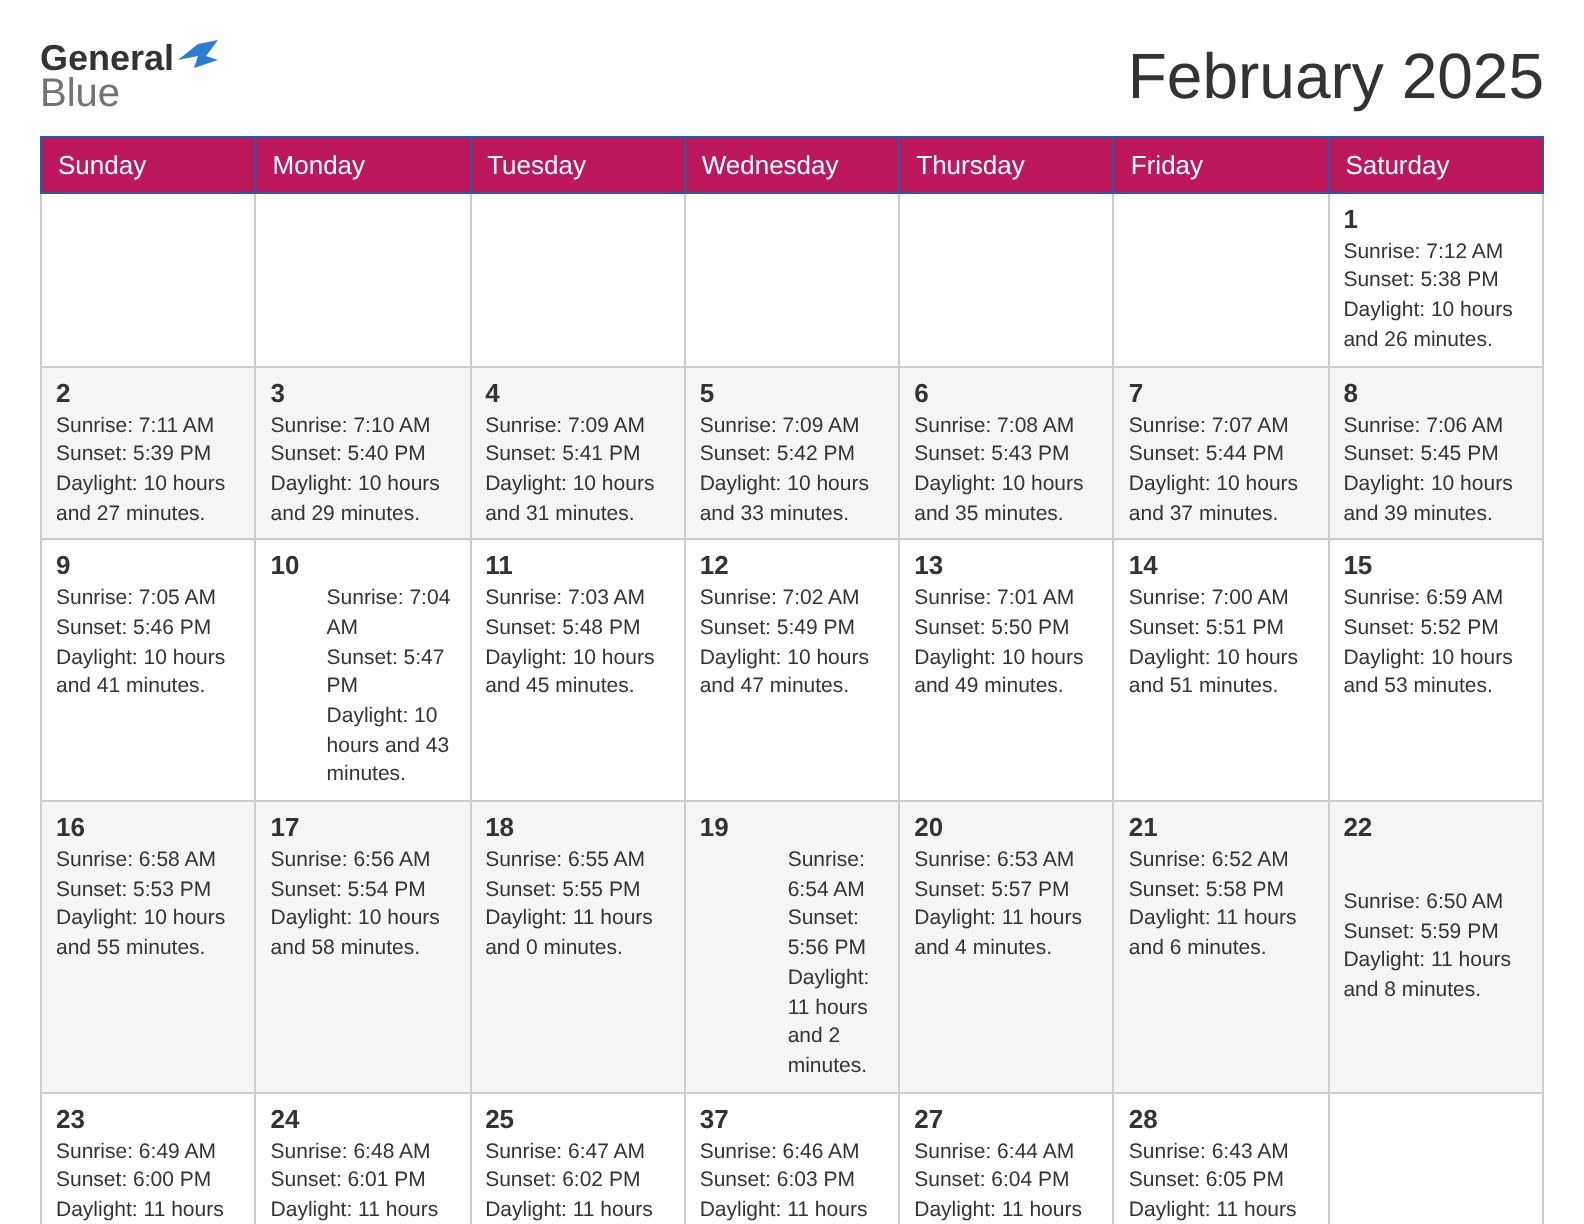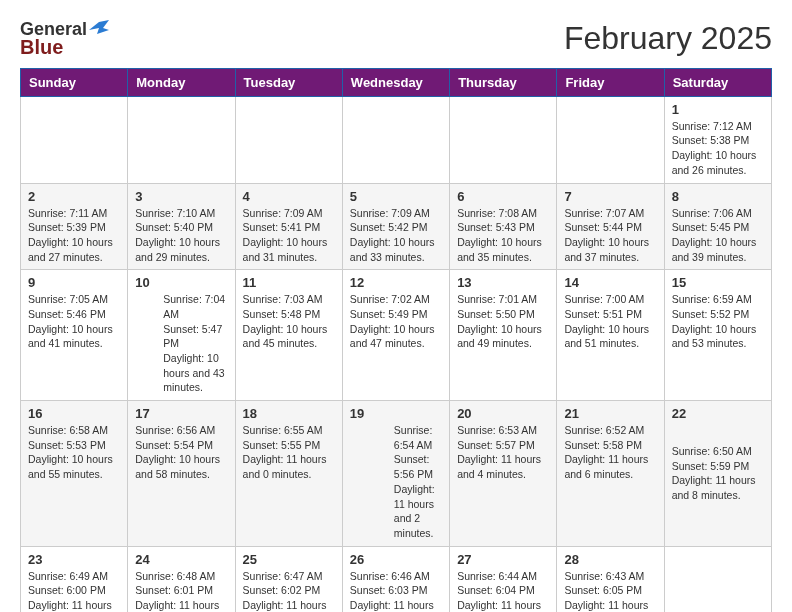--- a/index.html
+++ b/index.html
@@ -39,24 +39,24 @@
     .location {
       font-size: 15px;
       color: #555;
     }
     .calendar {
       width: 100%;
       border-collapse: collapse;
       border: 1px solid #ccc;
     }
     .calendar th {
-      background-color: #701a75;
+      background-color: #be185d;
       color: white;
       font-size: 13px;
-      font-weight: bold;
+      font-weight: normal;
       padding: 6px 8px;
       text-align: left;
       border: 1px solid #2060a8;
     }
     .calendar td {
       width: 107px;
       vertical-align: top;
       padding: 5px 7px;
       border: 1px solid #ccc;
       font-size: 10.5px;
@@ -88,21 +88,21 @@
 <div class="header">
   <div class="logo">
     <div style="display:flex; align-items:center;">
       <span class="logo-text">
         <span class="general">General</span>
       </span>
       <svg width="20" height="16" viewBox="0 0 20 16" style="margin-left:2px; margin-top:-4px;">
         <polygon points="10,2 20,0 14,8 20,10 8,14 10,8 0,10" fill="#2b7cd3"></polygon>
       </svg>
     </div>
-    <span class="logo-text" style="color:#7f1d1d; font-size:20px; font-weight:bold; margin-top:-4px;">Blue</span>
+    <span class="logo-text" style="color:#737373; font-size:20px; font-weight:normal; margin-top:-4px;">Blue</span>
   </div>
   <div class="title-section">
     <div class="month-title">February 2025</div>
   </div>
 </div>
 
 <table class="calendar">
   <thead>
     <tr>
     <th>Sunday</th>
@@ -274,21 +274,21 @@
 Sunset: 6:01 PM
 Daylight: 11 hours and 13 minutes.</div>
         </td>
         <td>
           <span class="day-number">25</span>
           <div class="day-info" style="white-space: pre-wrap;">Sunrise: 6:47 AM
 Sunset: 6:02 PM
 Daylight: 11 hours and 15 minutes.</div>
         </td>
         <td>
-          <span class="day-number">26</span>
+          <span class="day-number">37</span>
           <div class="day-info" style="white-space: pre-wrap;">Sunrise: 6:46 AM
 Sunset: 6:03 PM
 Daylight: 11 hours and 17 minutes.</div>
         </td>
         <td>
           <span class="day-number">27</span>
           <div class="day-info" style="white-space: pre-wrap;">Sunrise: 6:44 AM
 Sunset: 6:04 PM
 Daylight: 11 hours and 19 minutes.</div>
         </td>

